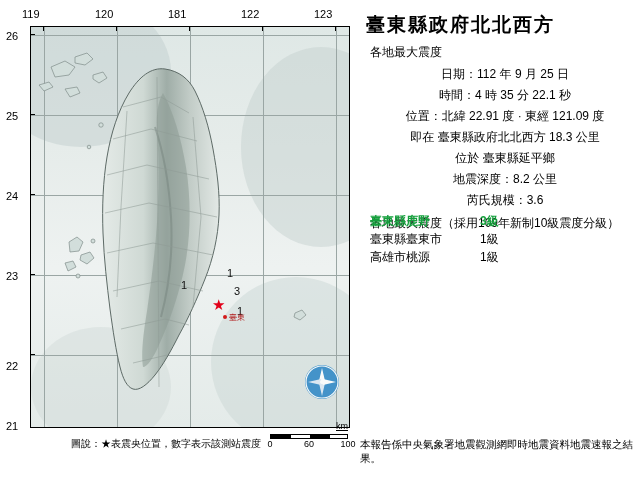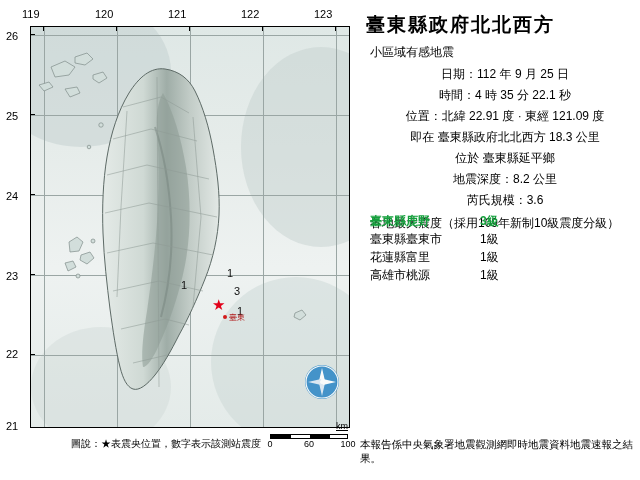--- a/index.html
+++ b/index.html
@@ -260,29 +260,29 @@
 </style>
 </head>
 <body>
 
 <div id="root">
 
   <div class="map-panel">
 
     <div class="lon-label" style="left:22px">119</div>
     <div class="lon-label" style="left:95px">120</div>
-    <div class="lon-label" style="left:168px">121</div>
+    <div class="lon-label" style="left:168px">181</div>
     <div class="lon-label" style="left:241px">122</div>
     <div class="lon-label" style="left:314px">123</div>
 
     <div class="lat-label" style="top:30px">26</div>
     <div class="lat-label" style="top:110px">25</div>
     <div class="lat-label" style="top:190px">24</div>
     <div class="lat-label" style="top:270px">23</div>
-    <div class="lat-label" style="top:348px">22</div>
+    <div class="lat-label" style="top:360px">22</div>
     <div class="lat-label" style="top:420px">21</div>
 
     <div class="map-frame">
       <div class="sea"></div>
 
       <div class="bathy" style="left:-40px; top:-30px; width:180px; height:150px;"></div>
       <div class="bathy" style="left:210px; top:20px; width:160px; height:200px; background:rgba(198,210,208,0.5);"></div>
       <div class="bathy" style="left:180px; top:250px; width:170px; height:170px; background:rgba(200,212,210,0.45);"></div>
       <div class="bathy" style="left:0px; top:300px; width:140px; height:120px; background:rgba(205,215,213,0.4);"></div>
 
@@ -402,21 +402,21 @@
       <div class="nums">
         <span style="left:0px">0</span>
         <span style="left:39px">60</span>
         <span style="left:78px">100</span>
       </div>
     </div>
   </div>
 
   <div class="info-panel">
     <div class="report-title">臺東縣政府北北西方</div>
-    <div class="subtitle">小區域有感地震</div>
+    <div class="subtitle">各地最大震度</div>
 
     <div class="field-list">
       <div class="field">
         <span>日期：</span><span>112 年 9 月 25 日</span>
       </div>
       <div class="field">
         <span>時間：</span><span>4 時 35 分 22.1 秒</span>
       </div>
       <div class="field">
         <span>位置：</span><span>北緯 22.91 度 · 東經 121.09 度</span>
@@ -437,22 +437,19 @@
     </div>
 
     <div class="intensity-table">
       <div class="int-row highlight">
         <span class="place">臺東縣鹿野</span><span>3級</span>
       </div>
       <div class="int-row">
         <span class="place">臺東縣臺東市</span><span>1級</span>
       </div>
       <div class="int-row">
-        <span class="place">花蓮縣富里</span><span>1級</span>
-      </div>
-      <div class="int-row">
         <span class="place">高雄市桃源</span><span>1級</span>
       </div>
     </div>
   </div>
 
   <div class="footer-note">本報告係中央氣象署地震觀測網即時地震資料地震速報之結果。</div>
 </div>
 
 </body></html>

